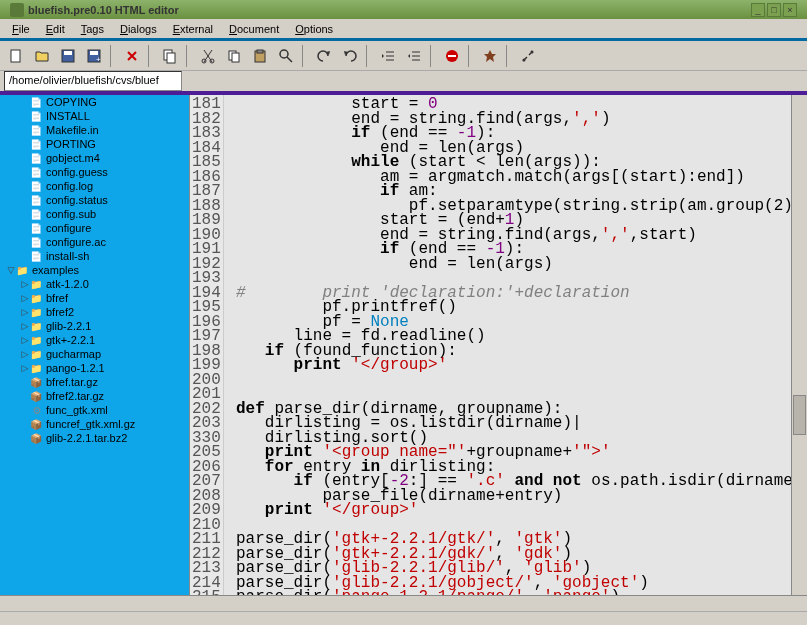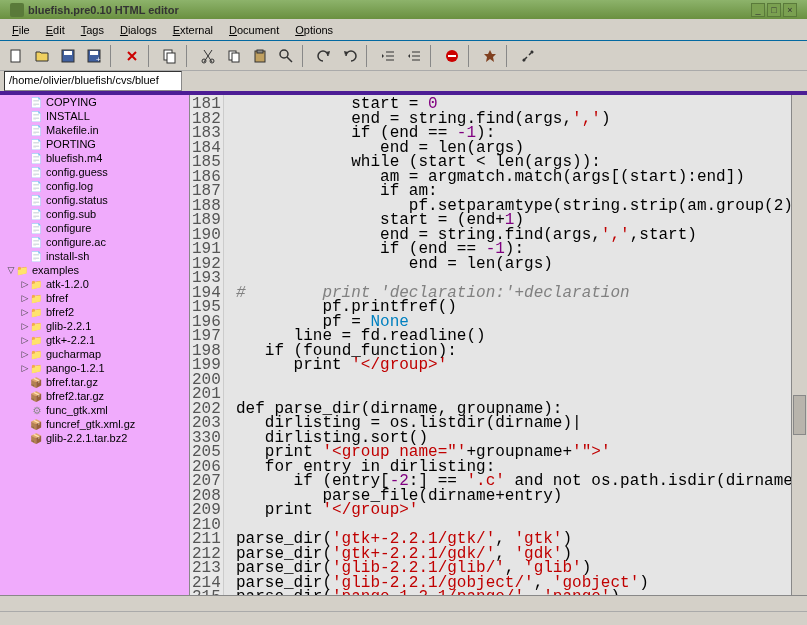--- a/index.html
+++ b/index.html
@@ -1,38 +1,38 @@
 <!DOCTYPE html>
 <html><head>
 <meta charset="utf-8">
 <style>
 * { margin: 0; padding: 0; box-sizing: border-box; }
 body { font-family: Arial, sans-serif; font-size: 11px; background: #d4d0c8; width: 807px; height: 625px; overflow: hidden; display: flex; flex-direction: column; }
 .titlebar { background: linear-gradient(#8db36b, #6a9040); height: 19px; display: flex; align-items: center; padding: 0 10px; color: #333; font-size: 11px; }
 .titlebar .logo { width: 14px; height: 14px; background: #5a7a3a; border-radius: 2px; margin-right: 4px; }
 .titlebar .title { flex: 1; font-weight: bold; }
 .titlebar .winbtn { width: 14px; height: 14px; margin-left: 2px; background: #7aa050; border: 1px solid #5a7a3a; display: flex; align-items: center; justify-content: center; font-size: 9px; cursor: pointer; }
-.menubar { background: #d4d0c8; height: 22px; display: flex; align-items: center; padding: 0 4px; border-bottom: 1px solid #0369a1; }
+.menubar { background: #d4d0c8; height: 22px; display: flex; align-items: center; padding: 0 4px; border-bottom: 3px solid #0369a1; }
 .menubar .menuitem { padding: 2px 8px; cursor: pointer; }
 .menubar .menuitem u { text-decoration: underline; }
 .toolbar { background: #d4d0c8; height: 30px; display: flex; align-items: center; padding: 2px 4px; border-bottom: 1px solid #aaa; gap: 2px; }
 .toolbar .tbtn { width: 24px; height: 24px; display: flex; align-items: center; justify-content: center; cursor: pointer; border: 1px solid transparent; }
 .toolbar .sep { width: 6px; height: 22px; border-left: 1px solid #888; margin: 0 2px; }
 .pathbar { background: #d4d0c8; height: 24px; display: flex; align-items: center; padding: 2px 4px; border-bottom: 4px solid #4c1d95; }
 .pathbar .pathbox { background: #fff; border: 1px inset #888; padding: 2px 4px; width: 178px; font-size: 11px; height: 20px; overflow: hidden; white-space: nowrap; }
 .content { flex: 1; display: flex; overflow: hidden; }
-.sidebar { width: 190px; background: #f0abfc; border-right: 1px solid #888; overflow-y: auto; font-size: 11px; }
+.sidebar { width: 190px; background: #0ea5e9; border-right: 1px solid #888; overflow-y: auto; font-size: 11px; }
 .tree-item { display: flex; align-items: center; padding: 1px 2px; cursor: pointer; white-space: nowrap; }
 .tree-item .indent { display: inline-block; }
 .tree-item .expand { width: 10px; display: inline-block; text-align: center; font-size: 9px; color: #444; }
 .tree-item .icon { width: 14px; height: 12px; display: inline-flex; align-items: center; justify-content: center; margin-right: 2px; font-size: 10px; }
 .editor { flex: 1; display: flex; background: #e5e5e5; overflow: hidden; font-family: 'Courier New', monospace; font-size: 16px; position: relative; }
 .gutter { background: #e8e8e8; border-right: 1px solid #ccc; padding: 2px 4px 2px 2px; text-align: right; color: #555; width: 34px; flex-shrink: 0; line-height: 14.5px; }
 .code { flex: 1; padding: 2px 12px; white-space: pre; line-height: 14.5px; overflow: hidden; }
-.code .kw { color: #000; font-weight: normal; }
+.code .kw { color: #000; font-weight: bold; }
 .code .num { color: #800080; }
 .code .str { color: #c00000; }
 .code .com { color: #808080; font-style: italic; }
 .code .none { color: #0080c0; }
 .statusbar { height: 14px; background: #d4d0c8; border-top: 1px solid #aaa; display: flex; }
 .scrollbar-v { width: 16px; background: #d4d0c8; border-left: 1px solid #888; position: relative; }
 .scrollbar-v .thumb { position: absolute; left: 1px; right: 1px; top: 60%; height: 40px; background: #b8b4ac; border: 1px solid #888; }
 .scrollbar-h { height: 16px; background: #d4d0c8; border-top: 1px solid #888; }
 svg { width: 16px; height: 16px; }
 .file-icon::before { content: "📄"; font-size: 10px; }
@@ -200,21 +200,21 @@
       <div class="tree-item">
         <span class="indent" style="width: 18px;"></span>
         <span class="expand"></span>
         <span class="icon file-icon"></span>
         <span>PORTING</span>
       </div>
       <div class="tree-item">
         <span class="indent" style="width: 18px;"></span>
         <span class="expand"></span>
         <span class="icon file-icon"></span>
-        <span>bluefish.m4</span>
+        <span>gobject.m4</span>
       </div>
       <div class="tree-item">
         <span class="indent" style="width: 18px;"></span>
         <span class="expand"></span>
         <span class="icon file-icon"></span>
         <span>config.guess</span>
       </div>
       <div class="tree-item">
         <span class="indent" style="width: 18px;"></span>
         <span class="expand"></span>

